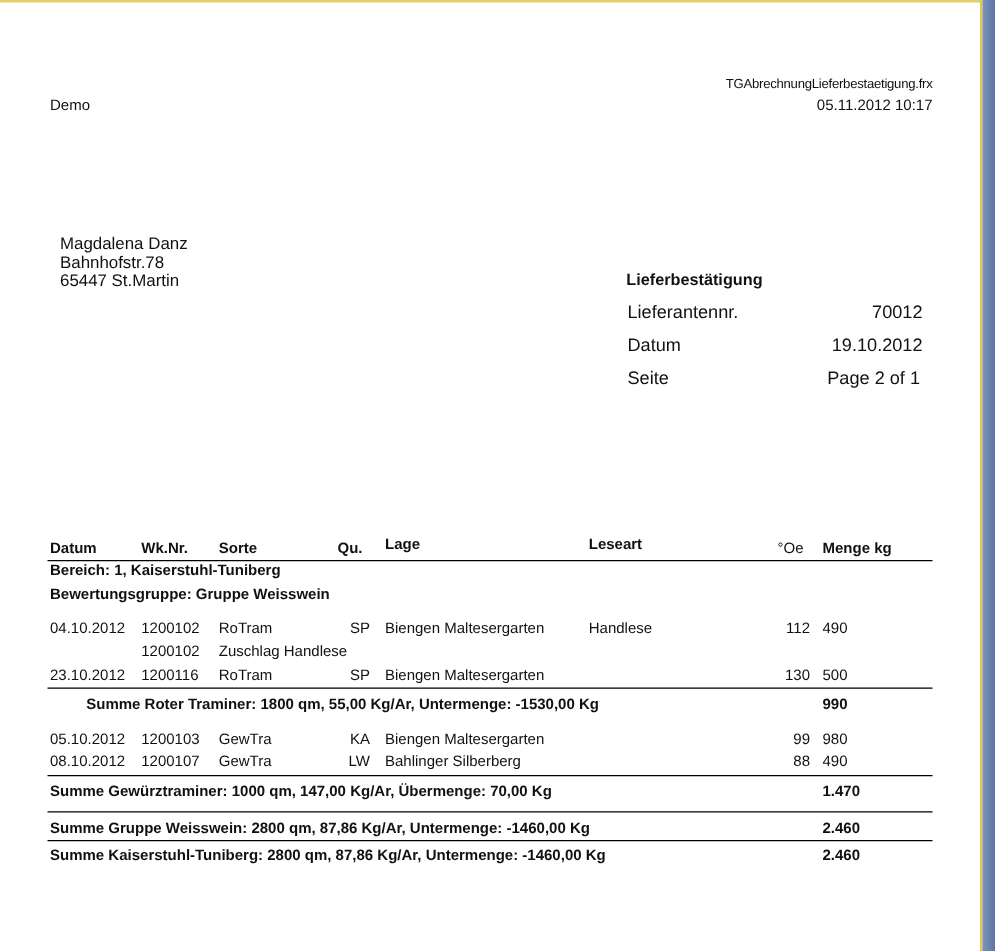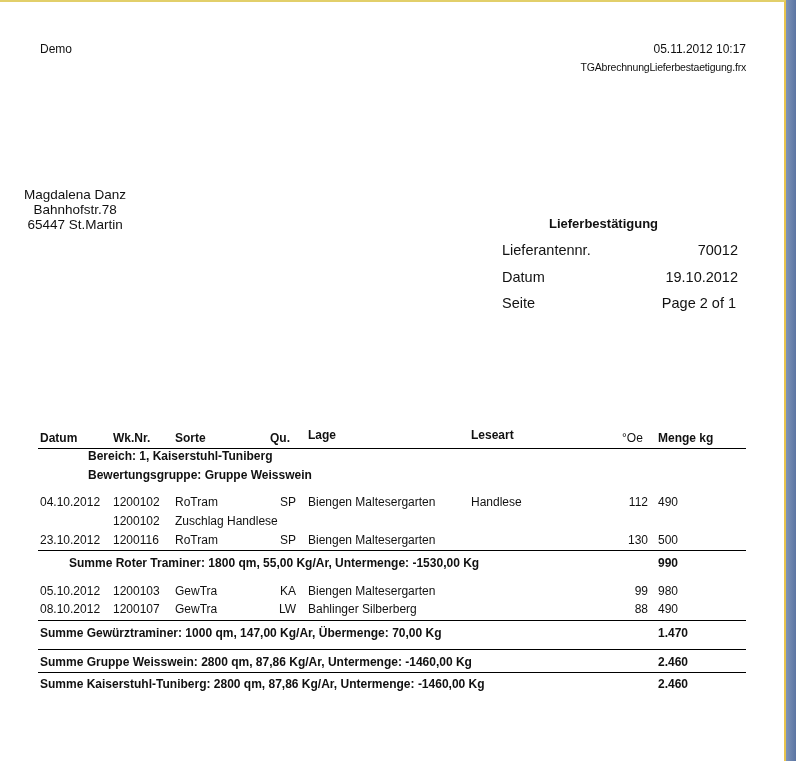--- a/index.html
+++ b/index.html
@@ -14,22 +14,22 @@
     background: #fff;
     border-top: 2px solid #e2cf6a;
     border-right: 2px solid #e8c44e;
     box-sizing: border-box;
   }
   .side-strip {
     position: absolute; left: 786px; top: 0; width: 10px; height: 761px;
     background: linear-gradient(to right, #7d93b8, #5b75a3);
   }
   .abs { position: absolute; white-space: nowrap; }
-  .small { font-size: 12px; }
-  .bold { font-weight: bold; margin-left: 48px; }
+  .small { font-size: 12px; margin-top: 35px; }
+  .bold { font-weight: bold; }
   .right { text-align: right; }
 
   .address div { font-size: 13.5px; line-height: 15px; }
 
   .info-row { position: absolute; left: 502px; width: 236px; font-size: 14.5px; }
   .info-row .lbl { position: absolute; left: 0; }
   .info-row .val { position: absolute; right: 0; }
 
   .table { position: absolute; left: 38px; top: 426px; width: 708px; font-size: 12px; }
   .hdr { position: absolute; top: 0; left: 0; width: 708px; height: 20px; border-bottom: 1px solid #000; font-weight: bold; }
@@ -50,21 +50,21 @@
 </style>
 </head>
 <body>
 
 <div class="page">
 
   <div class="abs small" style="left:40px; top:40px;">Demo</div>
   <div class="abs small right" style="right:38px; top:40px;">05.11.2012  10:17</div>
   <div class="abs right" style="right:38px; top:59px; font-size:10.5px; letter-spacing:-0.2px;">TGAbrechnungLieferbestaetigung.frx</div>
 
-  <div class="abs address" style="left:24px; top:185px;text-align:center;">
+  <div class="abs address" style="left:48px; top:185px;">
     <div>Magdalena Danz</div>
     <div>Bahnhofstr.78</div>
     <div>65447 St.Martin</div>
   </div>
 
   <div class="abs bold" style="left:501px; top:214px; font-size:13px;">Lieferbestätigung</div>
   <div class="info-row" style="top:240px; height:18px;">
     <span class="lbl">Lieferantennr.</span>
     <span class="val">70012</span>
   </div>

